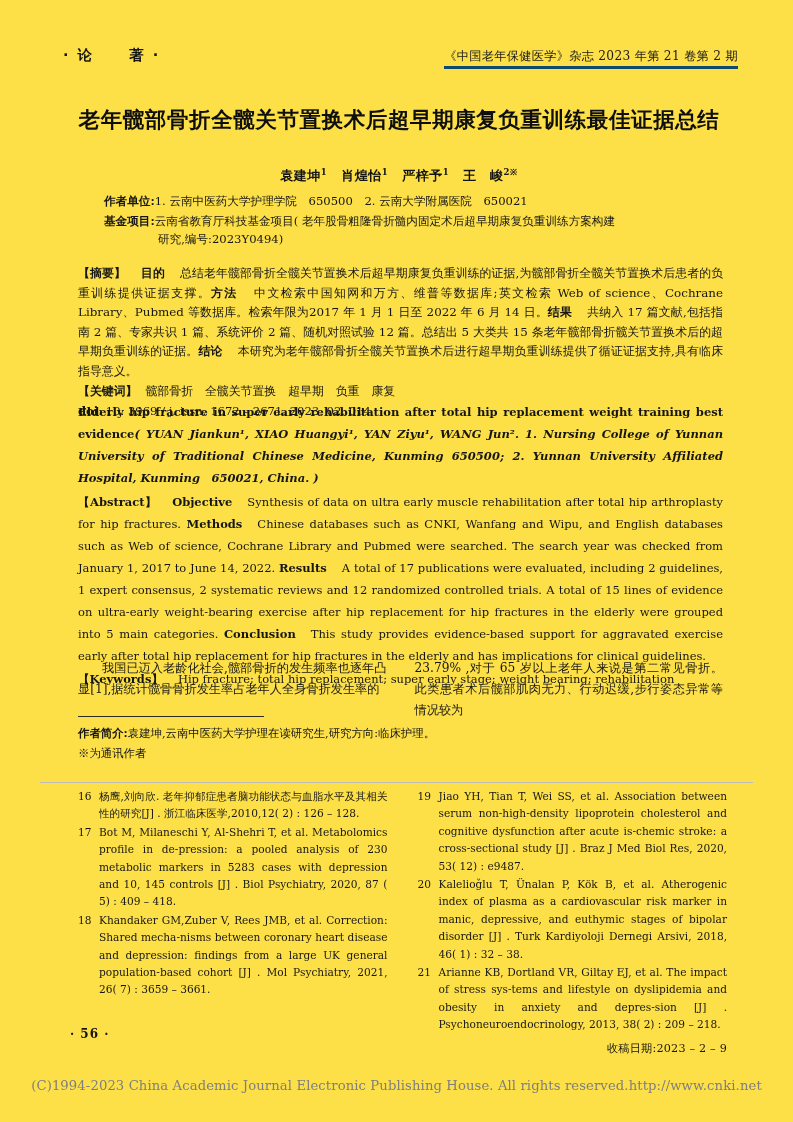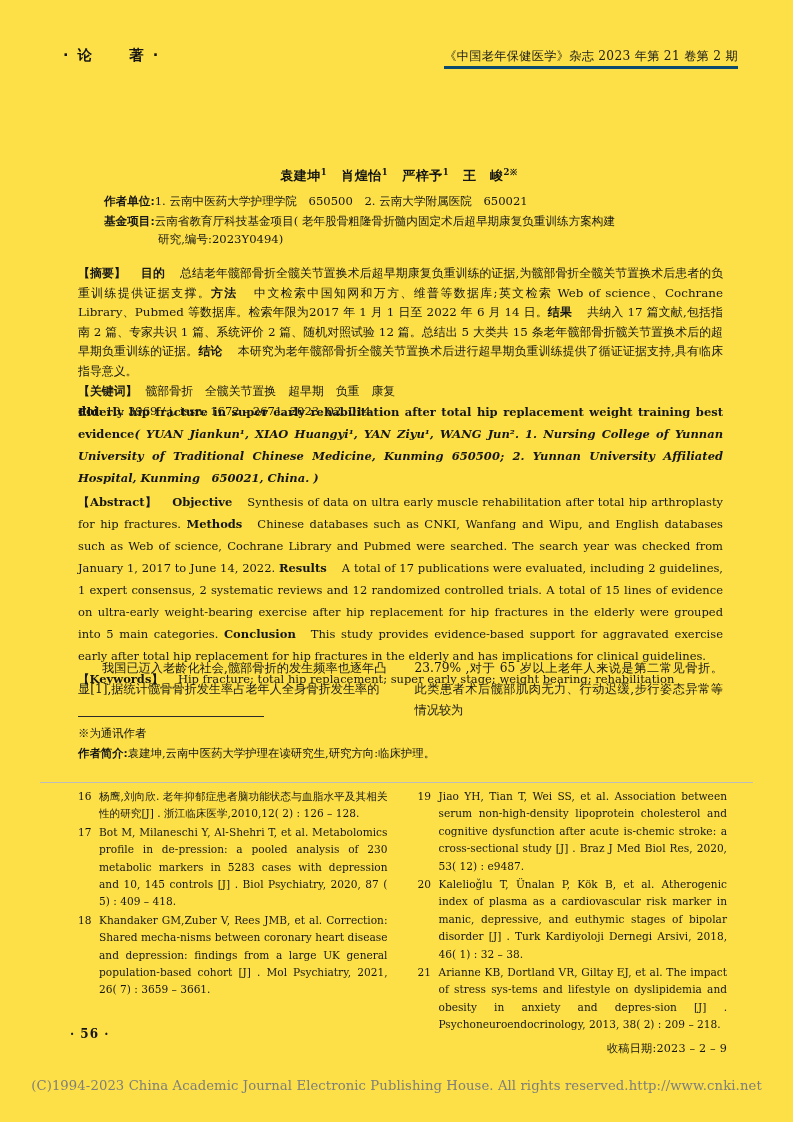--- a/index.html
+++ b/index.html
@@ -235,20 +235,21 @@
 </head>
 <body>
 
 <div class="page">
 
   <div class="running-head">
     <div class="rh-left">· 论     著 ·</div>
     <div class="rh-right">《中国老年保健医学》杂志 2023 年第 21 卷第 2 期</div>
   </div>
 
+  <div class="doc-title">老年髋部骨折全髋关节置换术后超早期康复负重训练最佳证据总结</div>
 
   <div class="authors">
     <span><span>袁建坤</span><sup>1</sup></span><span class="author-sep"></span><span><span>肖煌怡</span><sup>1</sup></span><span class="author-sep"></span><span><span>严梓予</span><sup>1</sup></span><span class="author-sep"></span><span><span>王　峻</span><sup>2※</sup></span>
   </div>
 
   <div class="affil-block">
     <div class="affil-line"><span class="affil-label">作者单位:</span><span>1. 云南中医药大学护理学院　650500　2. 云南大学附属医院　650021</span></div>
     <div class="fund-block"><span class="affil-label">基金项目:</span><span>云南省教育厅科技基金项目( 老年股骨粗隆骨折髓内固定术后超早期康复负重训练方案构建</span></div>
     <div class="fund-indent">研究,编号:2023Y0494)</div>
   </div>
@@ -269,22 +270,22 @@
     <div class="en-kw"><span class="lbl">【Keywords】</span><span class="gap"></span><span>Hip fracture; total hip replacement; super early stage; weight bearing; rehabilitation</span></div>
   </div>
 
   <div class="body-cols">
     <div class="body-col indent">我国已迈入老龄化社会,髋部骨折的发生频率也逐年凸显[1],据统计髋骨骨折发生率占老年人全身骨折发生率的</div>
     <div class="body-col">23.79% ,对于 65 岁以上老年人来说是第二常见骨折。此类患者术后髋部肌肉无力、行动迟缓,步行姿态异常等情况较为</div>
   </div>
 
   <div class="foot-rule"></div>
   <div class="footnotes">
+    <div><span class="lbl">作者简介:</span><span>袁建坤,云南中医药大学护理在读研究生,研究方向:临床护理。</span></div>
     <div>※为通讯作者</div>
-    <div><span class="lbl">作者简介:</span><span>袁建坤,云南中医药大学护理在读研究生,研究方向:临床护理。</span></div>
   </div>
 
   <div class="sect-rule"></div>
 
   <div class="refs">
     <div class="ref-col">
       <div class="ref-item">
         <div class="ref-num">16</div>
         <div class="ref-text">杨鹰,刘向欣. 老年抑郁症患者脑功能状态与血脂水平及其相关性的研究[J] . 浙江临床医学,2010,12( 2) : 126 – 128.</div>
       </div>

